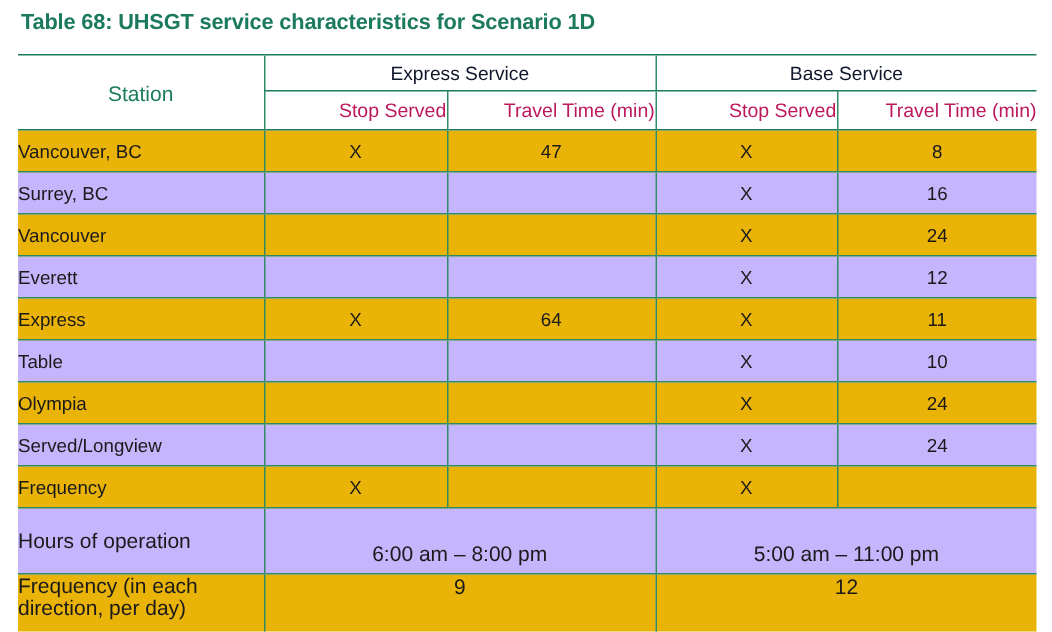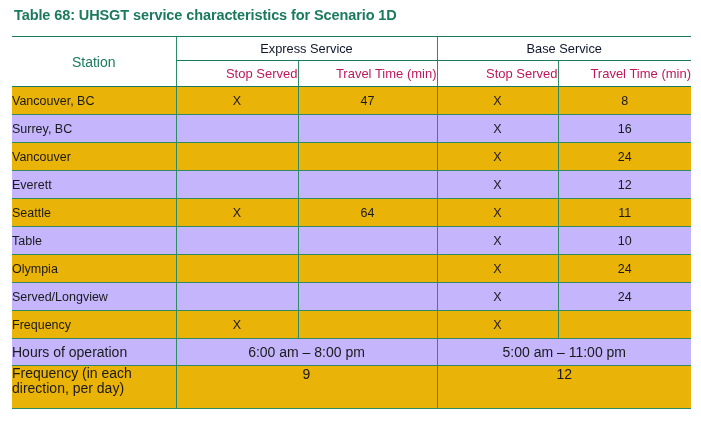--- a/index.html
+++ b/index.html
@@ -115,21 +115,21 @@
     padding-top: 4px;
     padding-bottom: 4px;
     line-height: 15px;
   }
   td.footer-span {
     text-align: center;
     vertical-align: top;
     padding-top: 6px;
   }
   tr.hours-row td { height: 26px; }
-  tr.hours-row td.footer-span { vertical-align: middle; padding-top: 0; }
+  tr.hours-row td.footer-span { vertical-align: middle; padding-top: 17px; }
   tr.freq-row td { height: 42px; vertical-align: top; }
   .last-rule td { border-bottom: 1.6px solid #2E8B64; }
 </style>
 </head>
 <body>
 
 <div class="page">
 
   <div class="table-title">Table 68: UHSGT service characteristics for Scenario 1D</div>
 
@@ -184,21 +184,21 @@
 
       <tr class="body-row plain">
         <td class="station-cell">Everett</td>
         <td class="val-cell vrule-l"></td>
         <td class="val-cell vrule-l"></td>
         <td class="val-cell vrule-grp-l">X</td>
         <td class="val-cell vrule-l">12</td>
       </tr>
 
       <tr class="body-row shaded">
-        <td class="station-cell">Seattle</td>
+        <td class="station-cell">Express</td>
         <td class="val-cell vrule-l">X</td>
         <td class="val-cell vrule-l">64</td>
         <td class="val-cell vrule-grp-l">X</td>
         <td class="val-cell vrule-l">11</td>
       </tr>
 
       <tr class="body-row plain">
         <td class="station-cell">Table</td>
         <td class="val-cell vrule-l"></td>
         <td class="val-cell vrule-l"></td>

